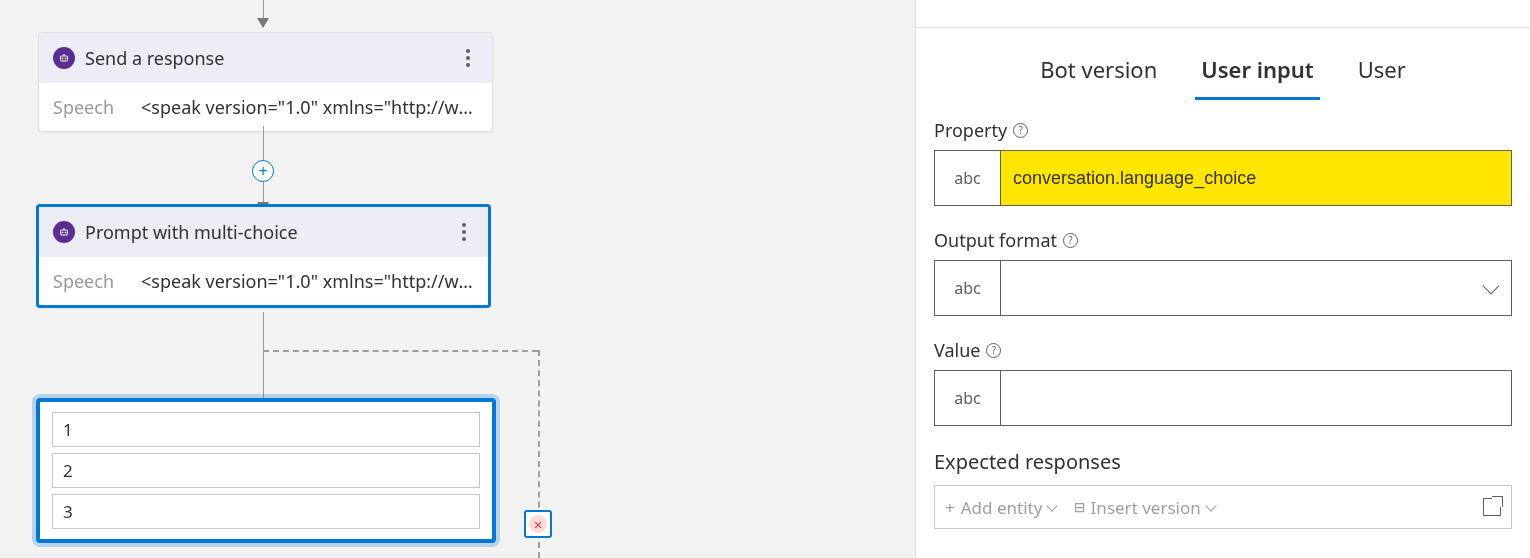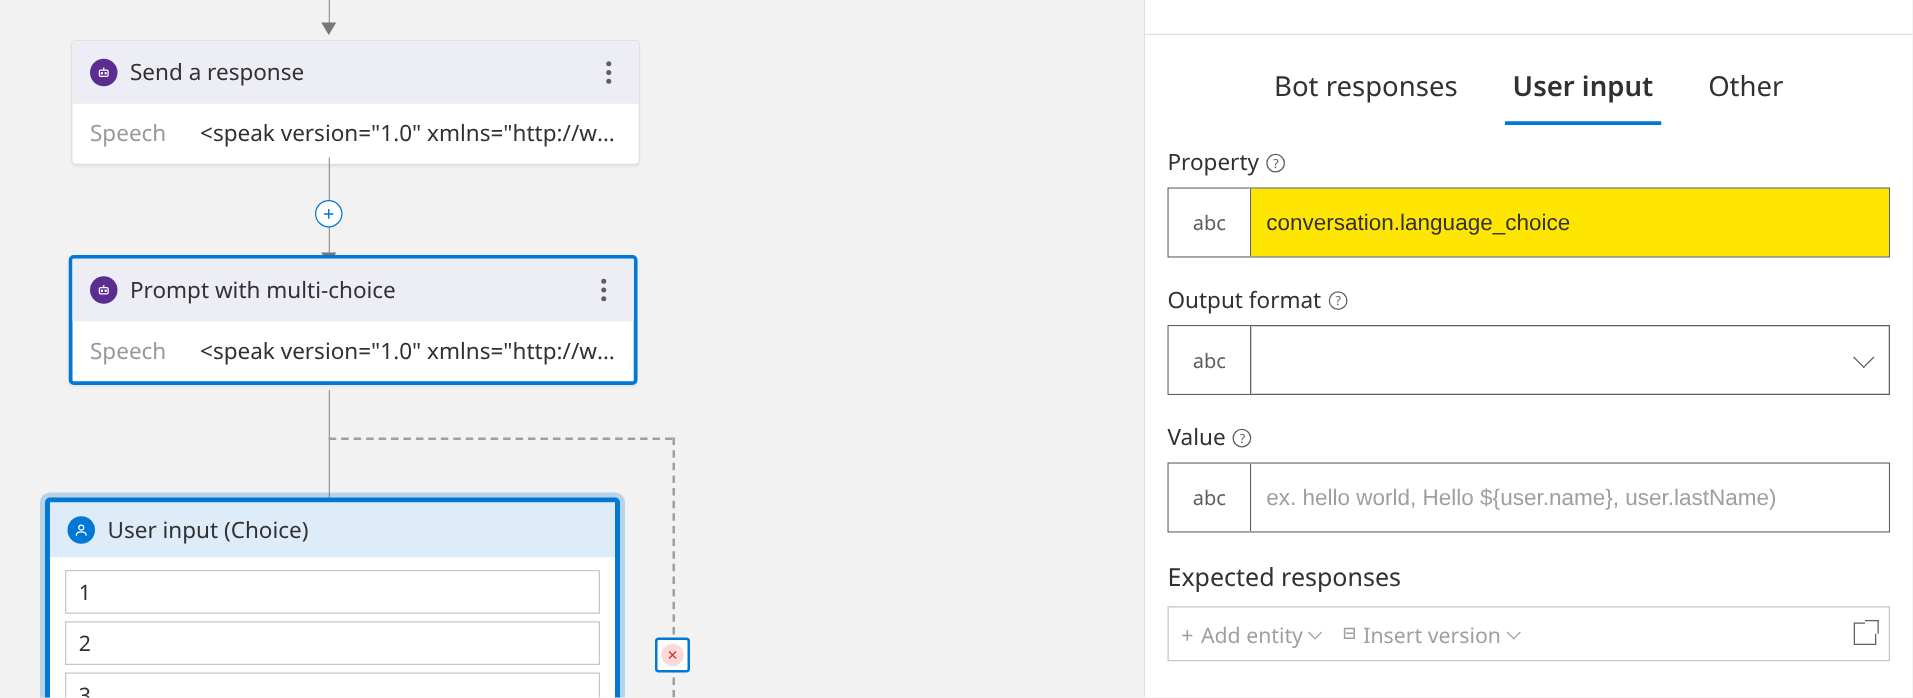--- a/index.html
+++ b/index.html
@@ -29,21 +29,20 @@
   }
 
   
   .node {
     position: absolute;
     width: 455px;
     background: #ffffff;
     border: 1px solid #e1dfdd;
     border-radius: 4px;
     box-shadow: 0 1px 2px rgba(0,0,0,0.06);
-    margin-left: 19px;
   }
   .node.selected { border: 3px solid #0078d4; }
   .node-header {
     display: flex;
     align-items: center;
     padding: 12px 14px;
     background: #ededf6;
     font-size: 18px;
     color: #323130;
   }
@@ -340,52 +339,43 @@
     </div>
   </div>
 
   <div class="vline" style="left:263px; top:312px; height:86px;"></div>
 
   <div class="dashed-v" style="left:263px; top:350px; height:1px;"></div>
   <div class="dashed-h" style="left:263px; top:350px; width:275px;"></div>
   <div class="dashed-v" style="left:538px; top:350px; height:208px;"></div>
 
   <div class="user-input-node" style="left:36px; top:398px;">
-    <div class="user-input-header">
-      <div class="icon-circle">
-        <svg width="12" height="12" viewBox="0 0 24 24" fill="none" stroke="#fff" stroke-width="2">
-            <circle cx="12" cy="8" r="4"></circle>
-            <path d="M4 21c0-4 4-6 8-6s8 2 8 6"></path>
-          </svg>
-      </div>
-      <div>User input (Choice)</div>
-    </div>
     <div class="user-input-body">
       <div class="choice-row">1</div>
       <div class="choice-row">2</div>
       <div class="choice-row">3</div>
     </div>
   </div>
 
   <div class="error-marker" style="left:524px; top:510px;">
     <div class="inner">✕</div>
   </div>
 </div>
 
 <div class="panel">
   <div class="top-crumb"></div>
 
   <div class="tabs">
-    <div class="tab">Bot responses</div>
+    <div class="tab">Bot version</div>
     <div class="tab active active-wrap">
       <div class="hi"></div>
       <span>User input</span>
       <div class="tab-underline"></div>
     </div>
-    <div class="tab">Other</div>
+    <div class="tab">User</div>
   </div>
 
   <div class="form-group">
     <div class="form-label">
       <span>Property</span>
       <span class="help-icon">?</span>
     </div>
     <div class="field-row">
       <div class="field-prefix">abc</div>
       <input class="field-input highlighted" value="conversation.language_choice" style="">
@@ -405,21 +395,20 @@
     </div>
   </div>
 
   <div class="form-group">
     <div class="form-label">
       <span>Value</span>
       <span class="help-icon">?</span>
     </div>
     <div class="field-row">
       <div class="field-prefix">abc</div>
-      <input class="field-input" placeholder="ex. hello world, Hello ${user.name}, user.lastName)" style="">
     </div>
   </div>
 
   <div class="section-label">Expected responses</div>
   <div class="entity-bar">
     <div class="entity-btn">
       <span>+</span>
       <span>Add entity</span>
       <div class="sm-chev"></div>
     </div>

